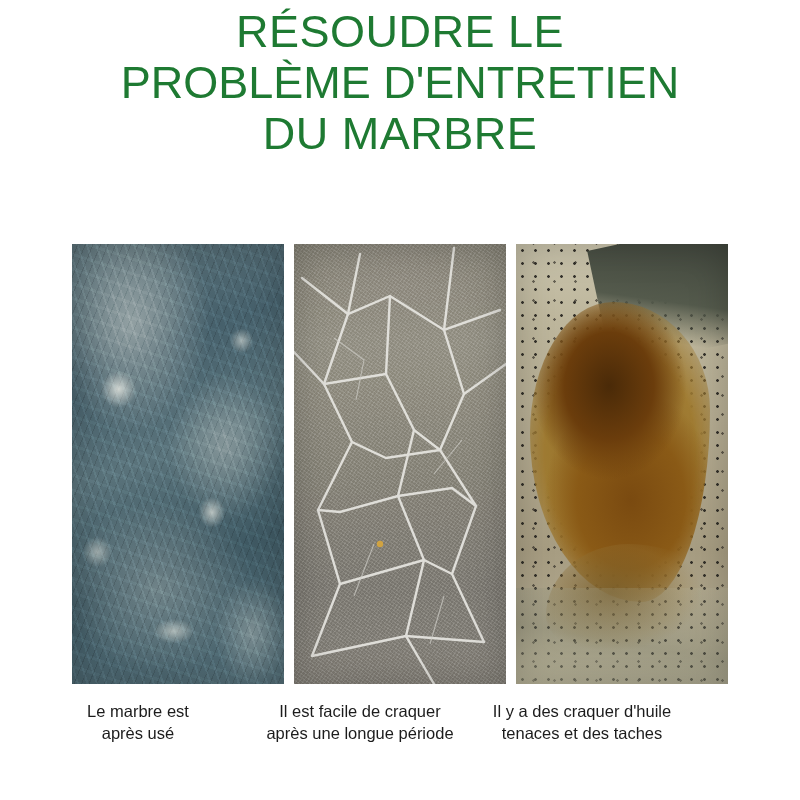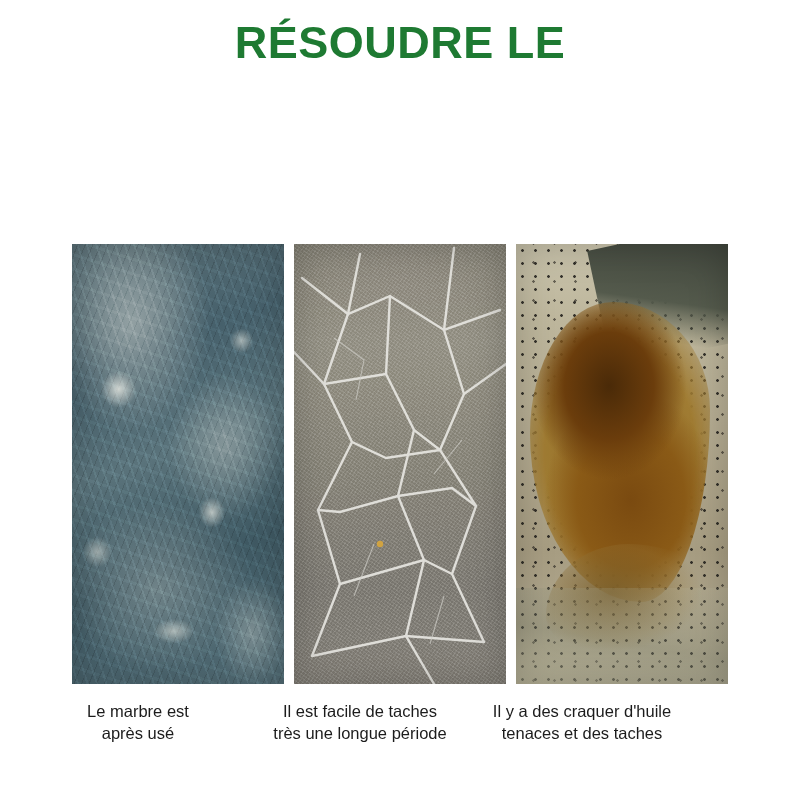--- a/index.html
+++ b/index.html
@@ -16,24 +16,24 @@
   .poster {
     position: relative;
     width: 800px;
     height: 800px;
     background: #ffffff;
     box-sizing: border-box;
   }
 
   
   .headline {
-    padding-top: 18px;
+    padding-top: 7px;
     text-align: center;
     color: #1e7a32;
-    font-weight: bold;
+    font-weight: normal;
     font-size: 45px;
     line-height: 1.13;
     letter-spacing: 0.5px;
     text-transform: uppercase;
   }
   .headline .line {
     display: block;
     white-space: nowrap;
   }
   .headline .line2 {
@@ -192,20 +192,22 @@
   }
   .cap2 .cline, .cap3 .cline { font-size: 16.5px; }
 </style>
 </head>
 <body>
 
 <div class="poster">
 
   <div class="headline">
     <span class="line line1">RÉSOUDRE LE</span>
+    <span class="line line2">PROBLÈME D'ENTRETIEN</span>
+    <span class="line line3">DU MARBRE</span>
   </div>
 
   <div class="panels">
 
     <div class="panel p1">
       <div class="vignette"></div>
     </div>
 
     <div class="panel p2">
       <div class="grain"></div>
@@ -250,22 +252,22 @@
     </div>
 
   </div>
 
   <div class="captions">
     <div class="caption cap1">
       <span class="cline">Le marbre est</span>
       <span class="cline">après usé</span>
     </div>
     <div class="caption cap2">
-      <span class="cline">Il est facile de taches</span>
-      <span class="cline">très une longue période</span>
+      <span class="cline">Il est facile de craquer</span>
+      <span class="cline">après une longue période</span>
     </div>
     <div class="caption cap3">
       <span class="cline">Il y a des craquer d'huile</span>
       <span class="cline">tenaces et des taches</span>
     </div>
   </div>
 
 </div>
 
 </body></html>

